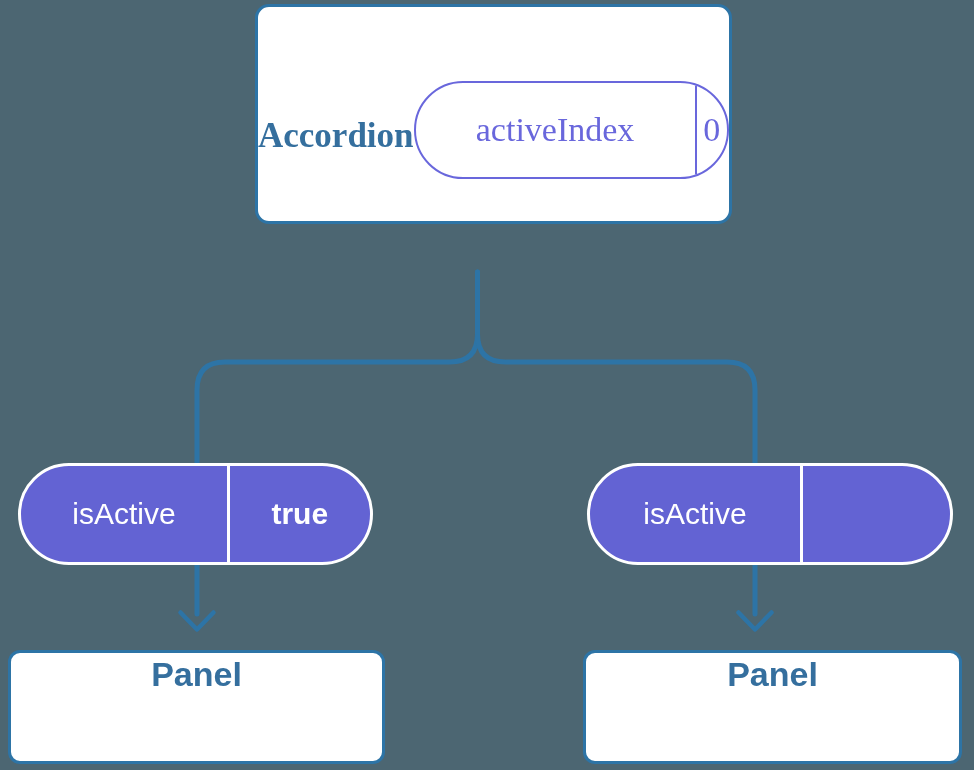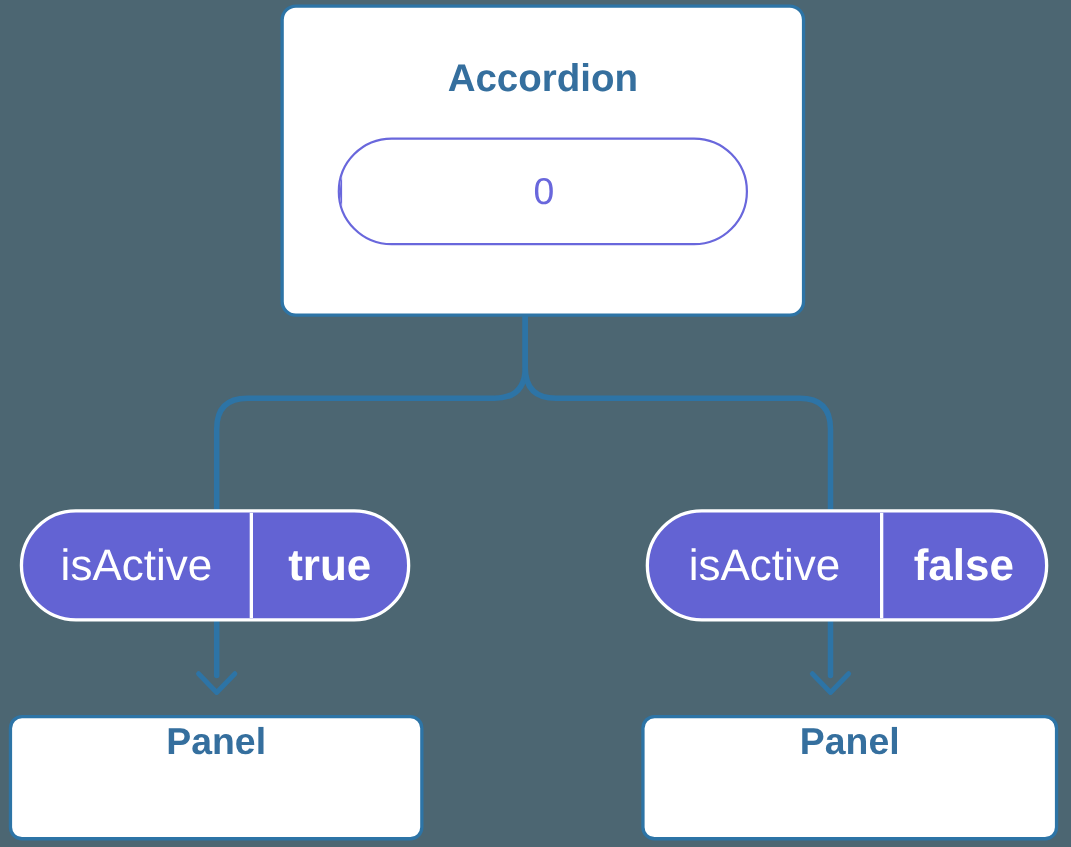--- a/index.html
+++ b/index.html
@@ -45,28 +45,28 @@
     stroke-width: 4.5;
     stroke-linecap: round;
     stroke-linejoin: round;
   }
   
   .root-node {
     position: absolute;
     left: 255px;
     top: 4px;
     width: 477px;
-    height: 284px;
+    height: 220px;
     box-sizing: border-box;
     background: var(--node-bg);
     border: 3px solid var(--line);
     border-radius: 14px;
     display: flex;
-    flex-direction: column;
     align-items: center;
+    font-family: Liberation Serif, serif;
   }
   .node-title {
     font-size: 35px;
     font-weight: 700;
     line-height: 42px;
     color: var(--node-text);
   }
   .root-node .node-title {
     margin-top: 44px;
   }
@@ -110,21 +110,21 @@
     position: absolute;
     top: 463px;
     height: 102px;
     box-sizing: border-box;
     background: var(--prop-fill);
     border: 3px solid var(--prop-text);
     border-radius: 51px;
     display: flex;
     align-items: stretch;
     color: var(--prop-text);
-    font-size: 40px;
+    font-size: 30px;
     font-weight: 400;
     overflow: hidden;
     text-align: center;
   }
   .prop-pill .pill-name,
   .prop-pill .pill-value {
     display: flex;
     align-items: center;
     justify-content: center;
   }
@@ -157,35 +157,35 @@
   <svg class="connectors" width="974" height="770" viewBox="0 0 974 770" aria-hidden="true">
     <path class="connector" d="M 477.5 272 L 477.5 334 Q 477.5 362 449.5 362 L 225 362 Q 197 362 197 390 L 197 614"></path>
     <path class="connector" d="M 477.5 272 L 477.5 334 Q 477.5 362 505.5 362 L 727 362 Q 755 362 755 390 L 755 614"></path>
     <path class="arrowhead" d="M 180.5 612.5 L 197 629.5 L 213.5 612.5"></path>
     <path class="arrowhead" d="M 738.5 612.5 L 755 629.5 L 771.5 612.5"></path>
   </svg>
 
   <div class="root-node">
     <div class="node-title">Accordion</div>
     <div class="state-pill">
+      <span class="pill-name">activeIndex</span>
       <span class="pill-divider"></span>
       <span class="pill-value">0</span>
     </div>
   </div>
 
   <div class="prop-pill prop-left">
     <span class="pill-name">isActive</span>
     <span class="pill-divider white"></span>
     <span class="pill-value">true</span>
   </div>
 
   <div class="prop-pill prop-right">
     <span class="pill-name">isActive</span>
     <span class="pill-divider white"></span>
-    <span class="pill-value">false</span>
   </div>
 
   <div class="panel-node panel-left">
     <div class="node-title">Panel</div>
   </div>
 
   <div class="panel-node panel-right">
     <div class="node-title">Panel</div>
   </div>
 

